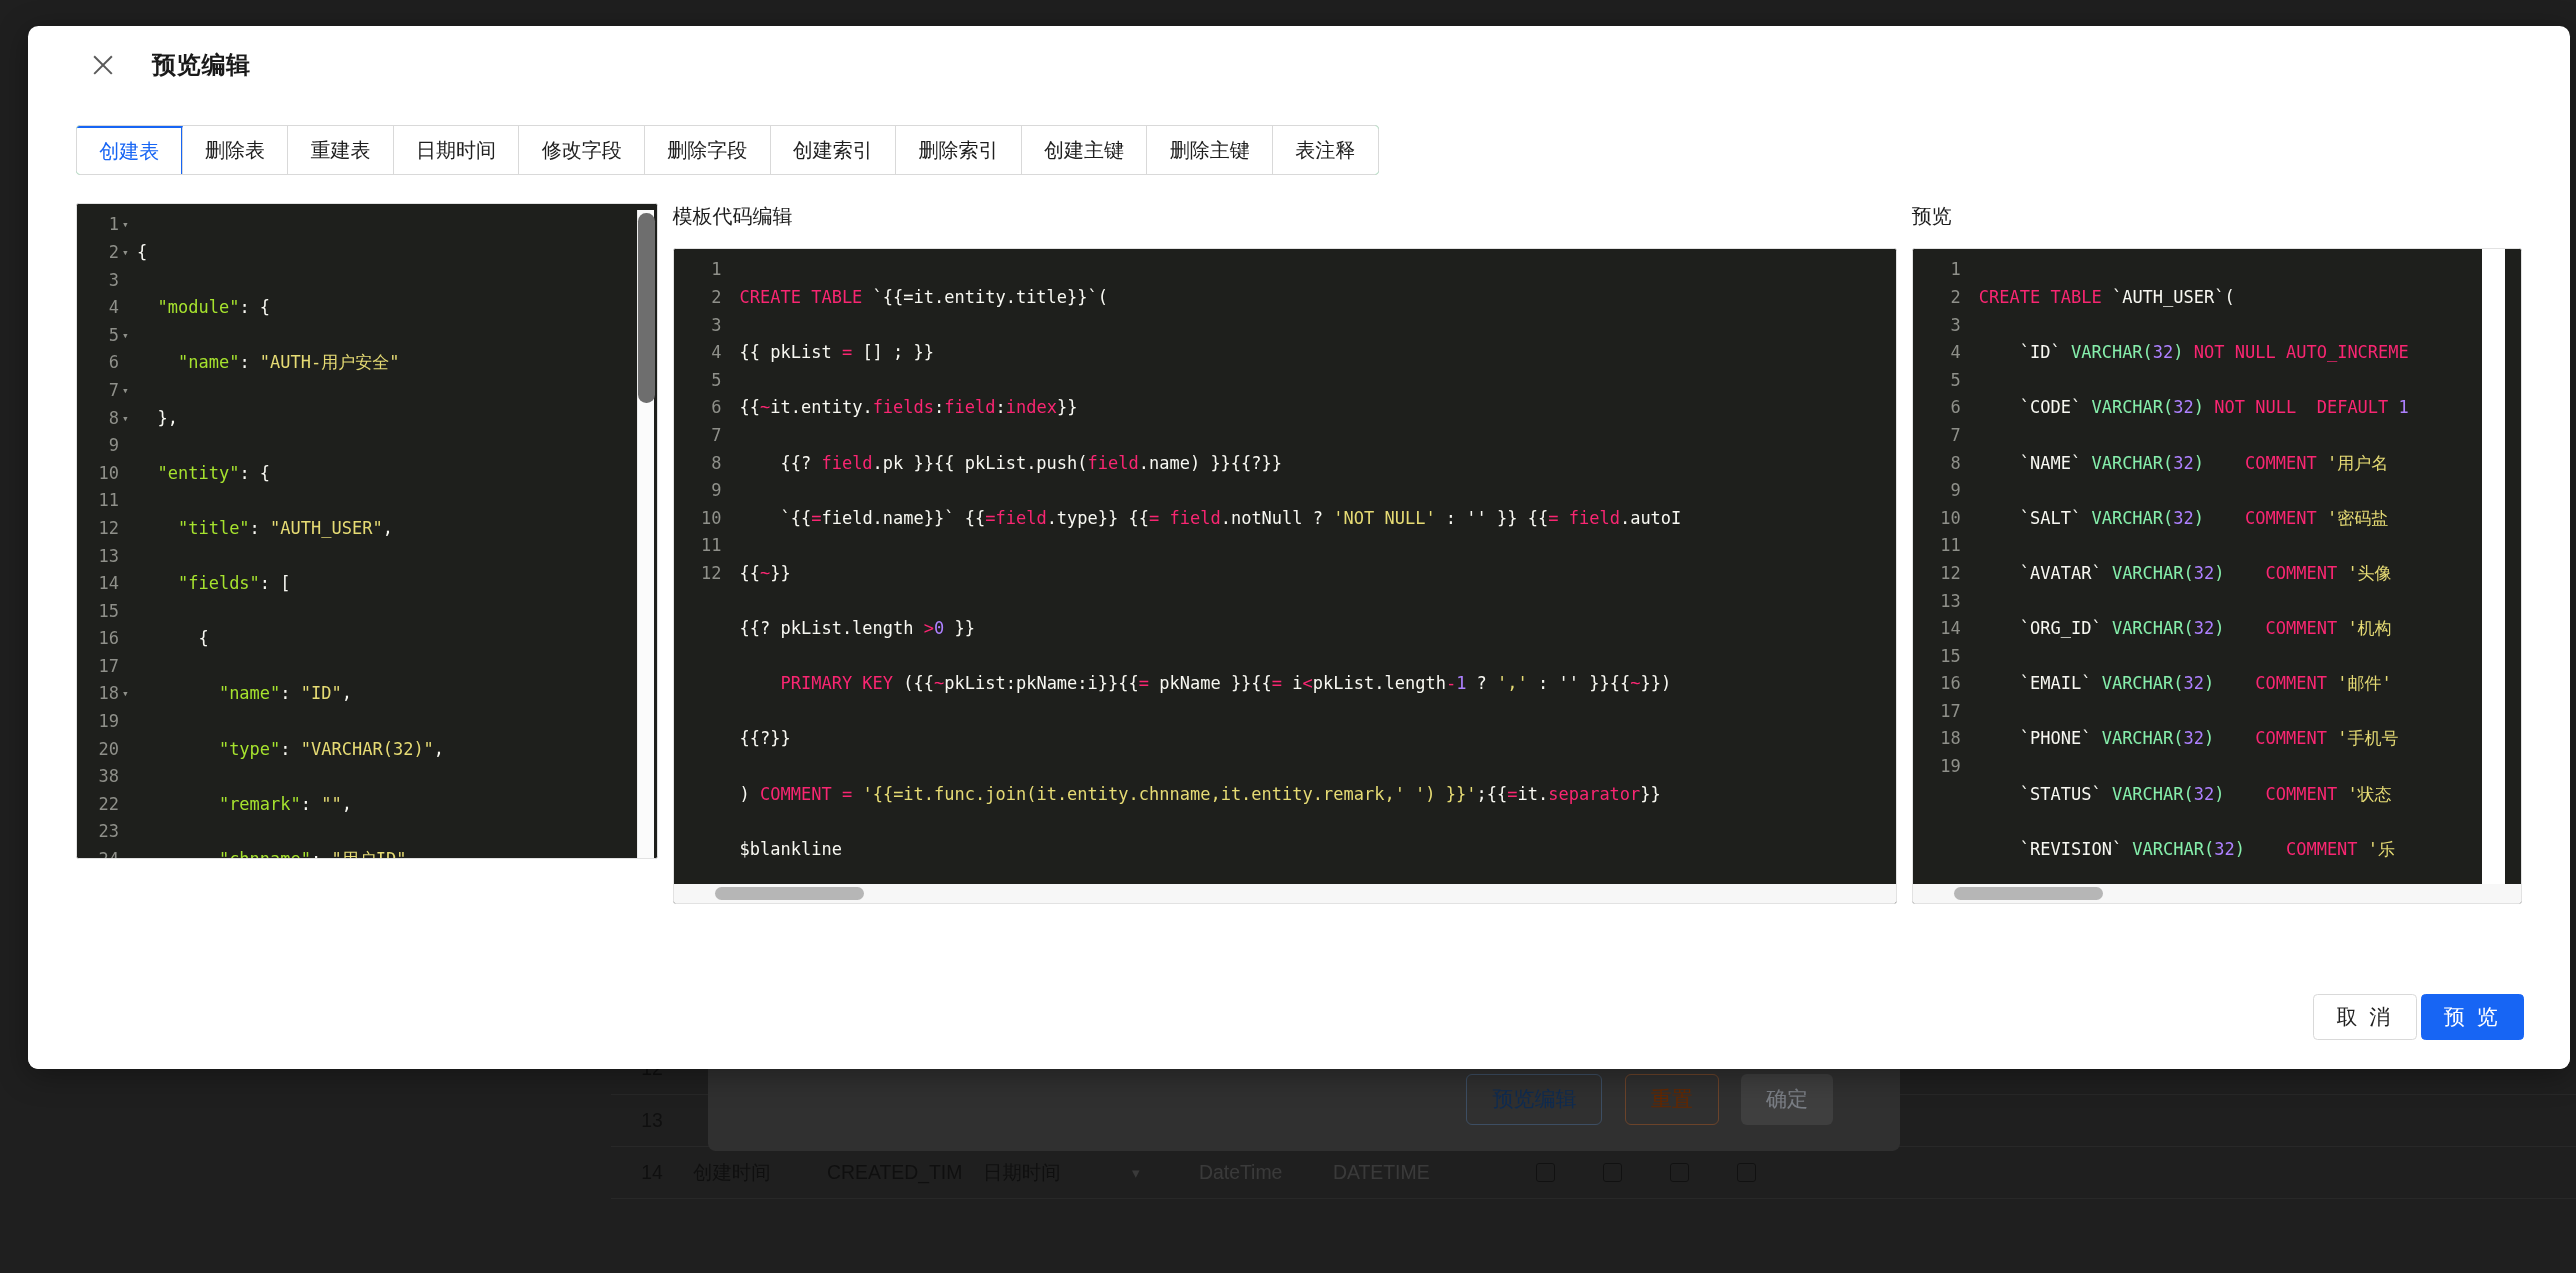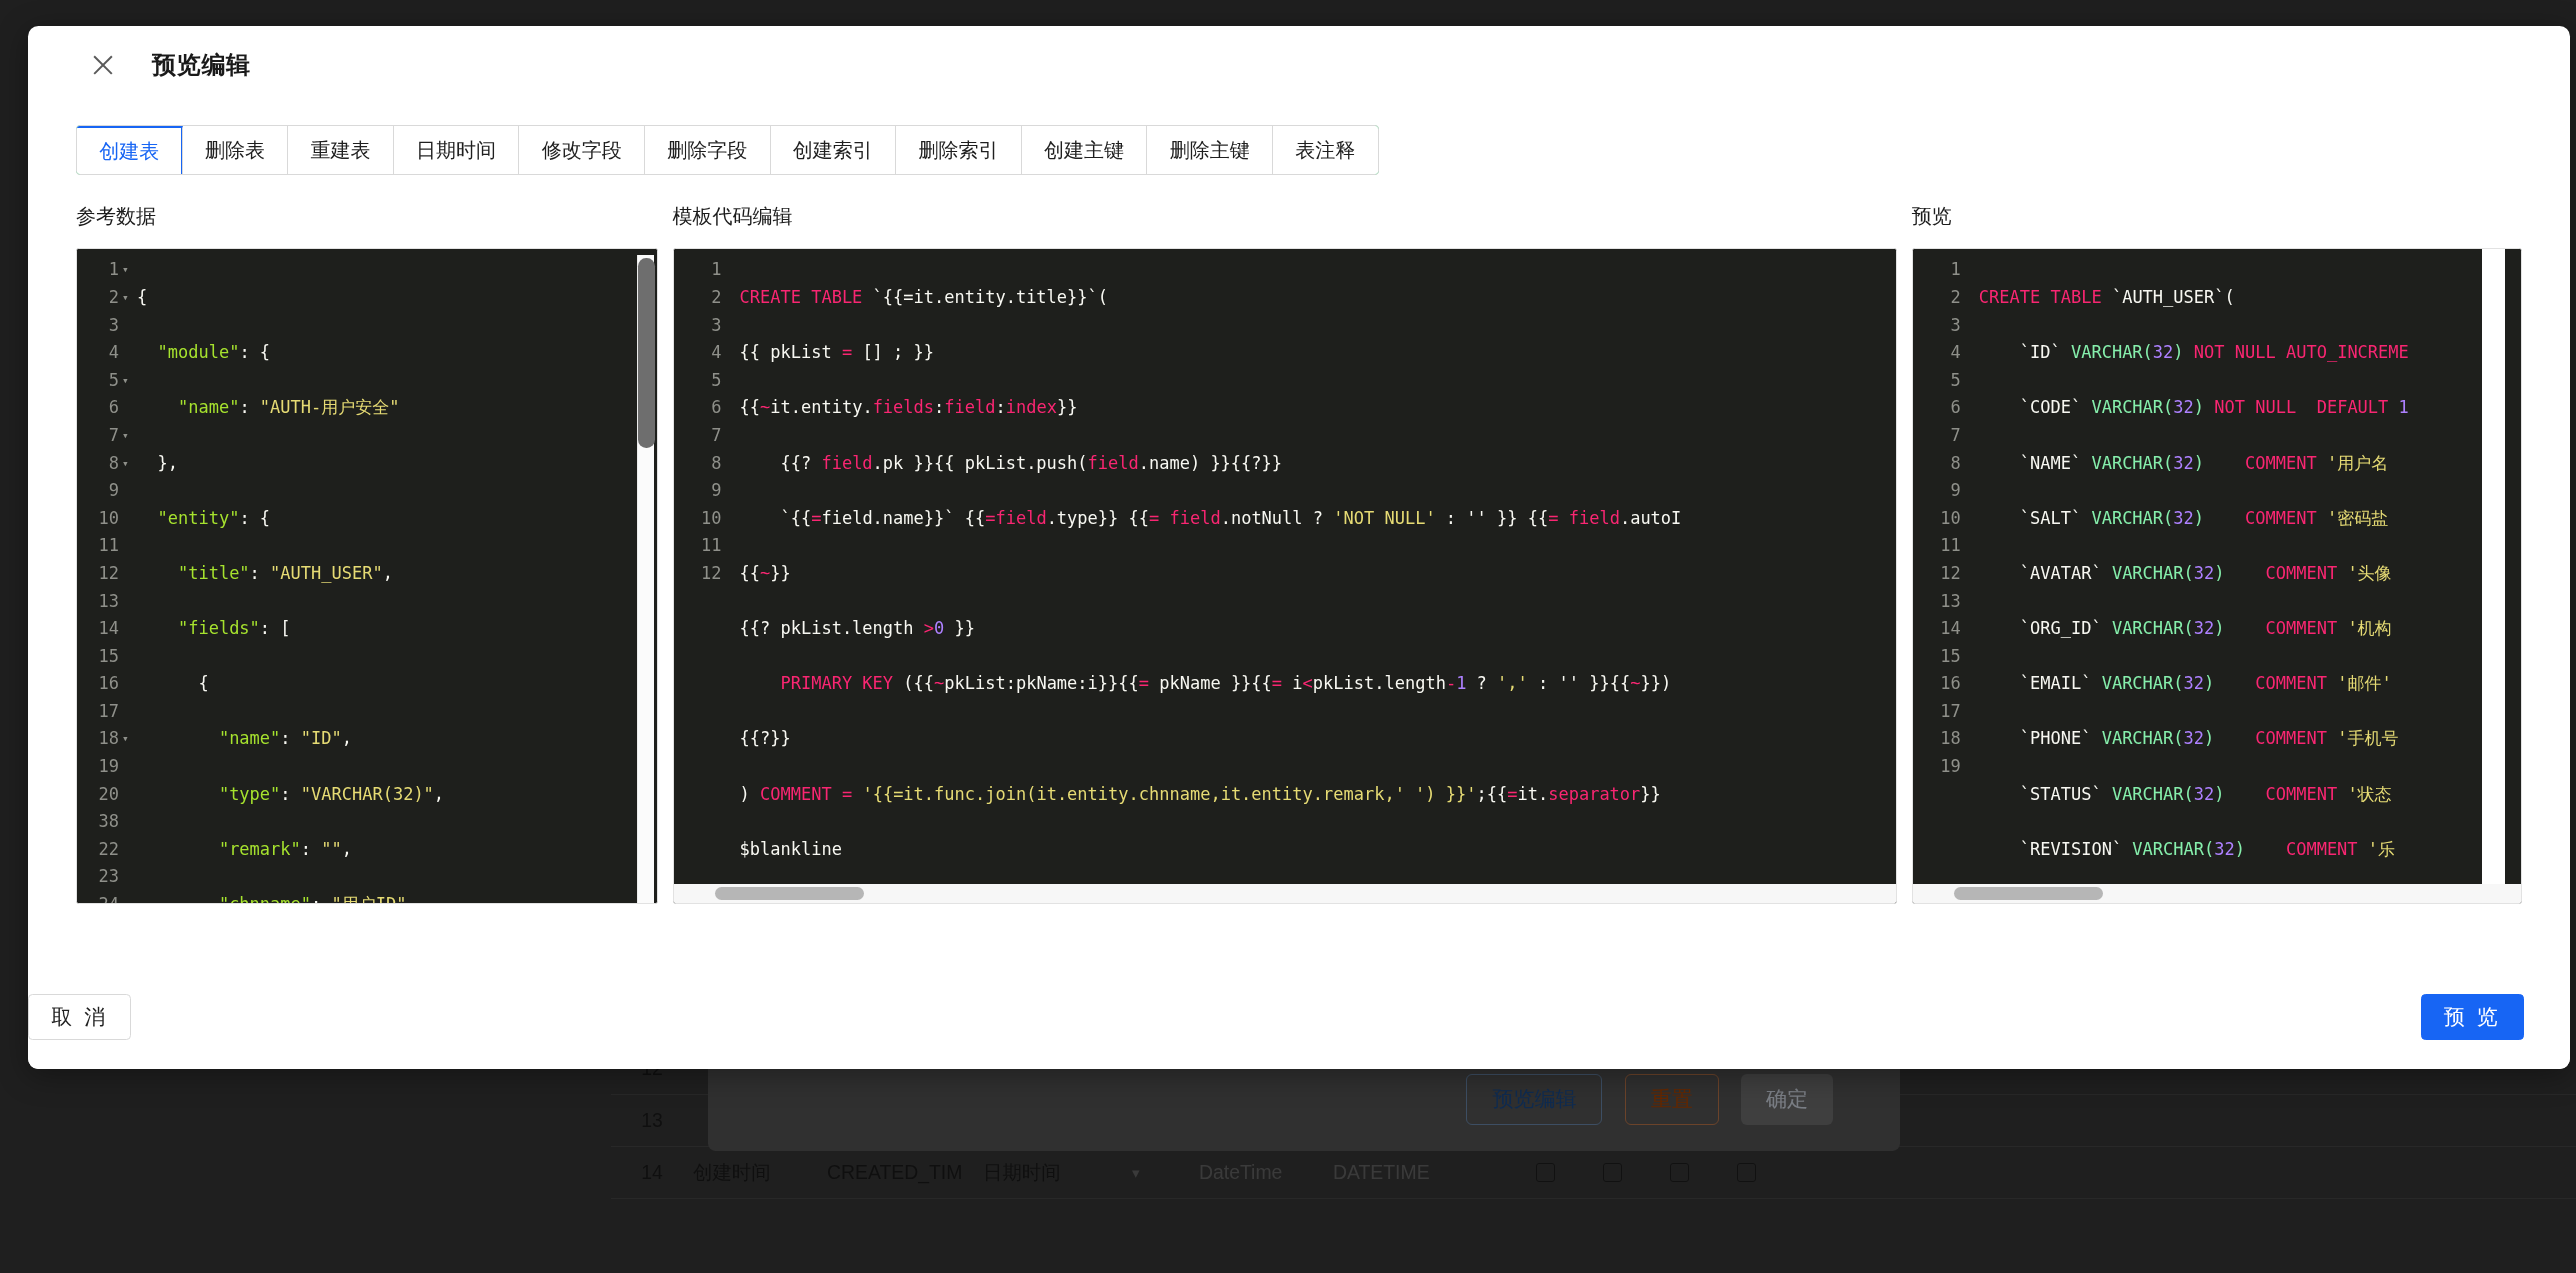--- a/index.html
+++ b/index.html
@@ -239,23 +239,23 @@
   .editor.right .white-edge {
     position: absolute; right: 16.4px; top: 0; bottom: 0; width: 22.3px;
     background: #ffffff;
   }
 
   
   .modal-footer {
     position: absolute;
     left: 0; right: 0; bottom: 0;
     height: 104px;
-    display: flex; align-items: center; justify-content: space-between;
+    display: flex; align-items: center; justify-content: flex-end;
     padding-right: 46px;
-    gap: 11px;
+    gap: 4px;
     background: #fff;
   }
   .btn {
     height: 46px; min-width: 95px;
     padding: 0 22.3px;
     border-radius: 4.5px;
     font-size: 21px;
     display: flex; align-items: center; justify-content: center;
     cursor: pointer;
     letter-spacing: 3px;
@@ -359,21 +359,20 @@
     <div class="tab">创建索引</div>
     <div class="tab">删除索引</div>
     <div class="tab">创建主键</div>
     <div class="tab">删除主键</div>
     <div class="tab">表注释</div>
   </div>
 
   <div class="panels">
 
     <div class="panel p-left">
-      <div class="panel-title">参考数据</div>
       <div class="editor left">
         <div class="editor-inner">
           <div class="gutter">
             <div class="ln">1<span class="fold">▾</span></div>
             <div class="ln">2<span class="fold">▾</span></div>
             <div class="ln">3</div>
             <div class="ln">4</div>
             <div class="ln">5<span class="fold">▾</span></div>
             <div class="ln">6</div>
             <div class="ln">7<span class="fold">▾</span></div>

